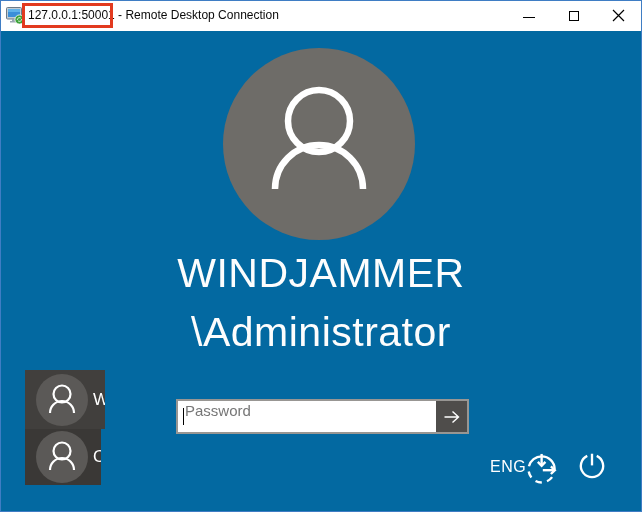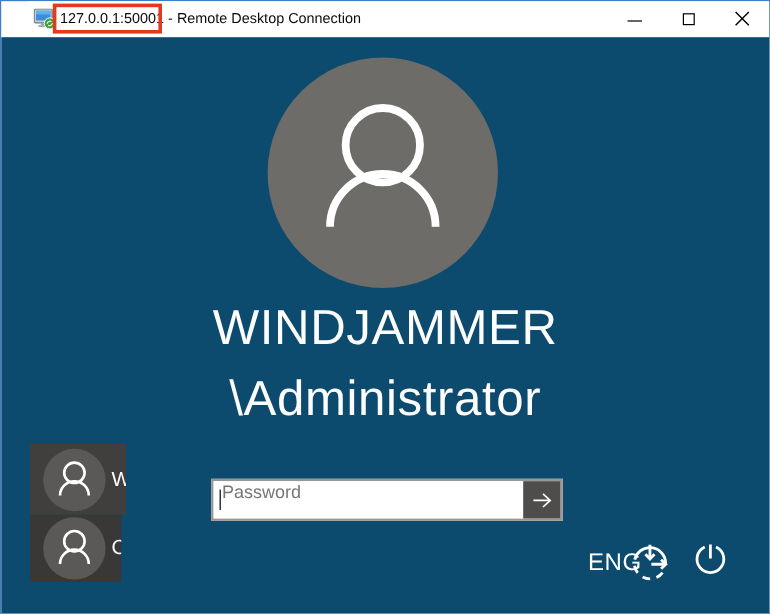--- a/index.html
+++ b/index.html
@@ -3,36 +3,36 @@
 <meta charset="utf-8">
 <style>
   html,body{margin:0;padding:0;background:#d6d6d6;}
   *{box-sizing:border-box;}
   .window{
     position:relative;width:642px;height:512px;
     border:1px solid #3f7dc4;background:#ffffff;
     font-family:"Liberation Sans",sans-serif;overflow:hidden;
   }
   
-  .titlebar{position:absolute;top:0;left:0;right:0;height:30px;background:#ffffff;margin-left:22px;}
+  .titlebar{position:absolute;top:0;left:0;right:0;height:30px;background:#ffffff;}
   .rdp-icon{position:absolute;left:5px;top:6px;width:19px;height:18px;}
   .title-text{
     position:absolute;left:27px;top:0;height:29px;line-height:29px;
     font-size:12px;color:#0a0a0a;white-space:nowrap;
   }
   .annotation-box{
     position:absolute;left:21px;top:2px;width:91px;height:25px;
     border:3px solid #e23a1f;background:transparent;pointer-events:none;
   }
   .controls{position:absolute;right:0;top:0;height:29px;display:flex;}
   .ctrl{width:45px;height:29px;display:flex;align-items:center;justify-content:center;background:transparent;border:none;padding:0;cursor:default;}
   .glyph-min{width:12px;height:1px;background:#000;margin-top:3px;}
   .glyph-max{width:10px;height:10px;border:1px solid #000;}
   
-  .content{position:absolute;top:30px;left:0;right:0;bottom:0;background:#0c4a6e;overflow:hidden;color:#fff;text-decoration:underline;}
+  .content{position:absolute;top:30px;left:0;right:0;bottom:0;background:#0369a1;overflow:hidden;color:#fff;text-decoration:underline;}
   .big-avatar{
     position:absolute;left:222px;top:17px;width:192px;height:192px;
     border-radius:50%;background:#6e6c68;
   }
   .names{position:absolute;top:213px;left:0;width:100%;text-align:center;font-weight:200;}
   .name-line{font-size:41px;line-height:59px;color:#fdfdfd;letter-spacing:0.5px;}
   
   .pw-group{
     position:absolute;left:175px;top:368px;width:293px;height:35px;
     border:2px solid #989693;display:flex;background:#ffffff;
@@ -51,21 +51,21 @@
   .tile{position:absolute;overflow:hidden;}
   .tile-1{left:24px;top:339px;width:80px;height:59px;background:#413f3d;}
   .tile-2{left:24px;top:398px;width:76px;height:56px;background:#3a3836;}
   .tile .small-avatar{position:absolute;width:52px;height:52px;border-radius:50%;background:#5b5957;}
   .tile-1 .small-avatar{left:11px;top:4px;}
   .tile-2 .small-avatar{left:11px;top:2px;}
   .tile-label{position:absolute;left:68px;top:0;font-size:17px;font-weight:200;color:#fff;white-space:nowrap;}
   .tile-1 .tile-label{line-height:59px;}
   .tile-2 .tile-label{line-height:56px;}
   
-  .lang-indicator{position:absolute;left:483px;top:426px;font-size:20px;letter-spacing:0.5px;color:#fff;background:none;border:none;font-family:inherit;}
+  .lang-indicator{position:absolute;left:483px;top:426px;font-size:16px;letter-spacing:0.5px;color:#fff;background:none;border:none;font-family:inherit;}
   .icon-btn{position:absolute;background:none;border:none;padding:0;cursor:default;}
   .ease-btn{left:524px;top:417px;width:38px;height:38px;}
   .power-btn{left:574px;top:419px;width:34px;height:34px;}
   svg{display:block;}
 </style>
 </head>
 <body>
 
 <div class="window">
 

